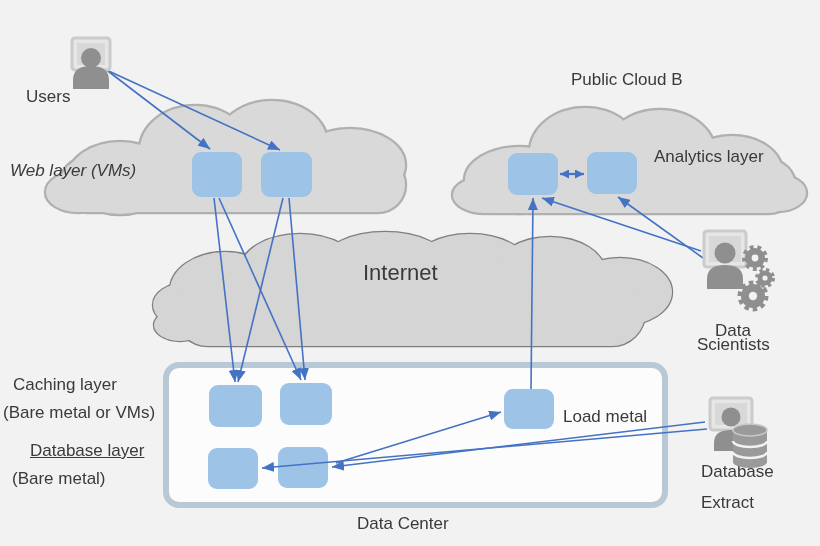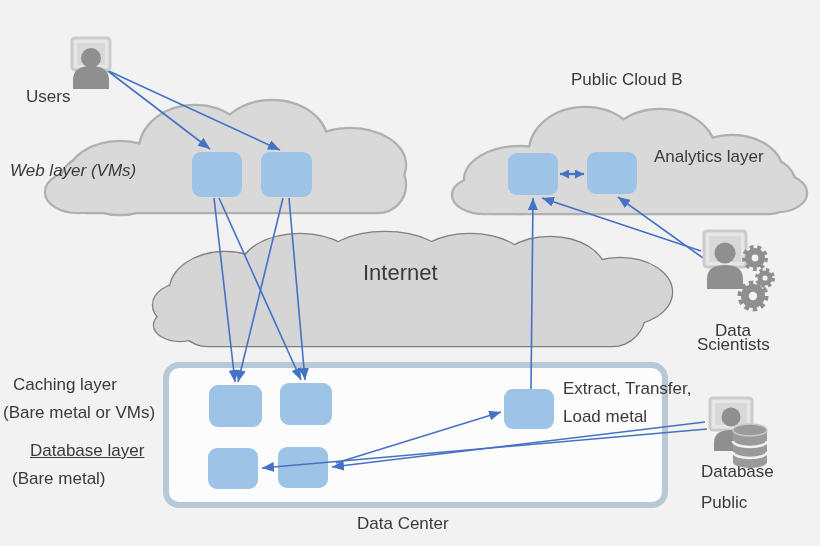--- a/index.html
+++ b/index.html
@@ -90,27 +90,26 @@
 
   <div class="lbl" style="left:26px;top:86px;text-align:center;">Users</div>
   <div class="lbl" style="left:571px;top:69px;">Public Cloud B</div>
   <div class="lbl" style="left:10px;top:160px;font-style:italic;">Web layer (VMs)</div>
   <div class="lbl" style="left:654px;top:146px;">Analytics layer</div>
   <div class="lbl big" style="left:363px;top:259px;">Internet</div>
   <div class="lbl" style="left:13px;top:374px;">Caching layer</div>
   <div class="lbl" style="left:3px;top:402px;">(Bare metal or VMs)</div>
   <div class="lbl" style="left:30px;top:440px;text-decoration:underline;">Database layer</div>
   <div class="lbl" style="left:12px;top:468px;">(Bare metal)</div>
-  <div class="lbl" style="left:563px;top:378px;">Extract, Transfer,</div>
   <div class="lbl" style="left:563px;top:406px;">Load metal</div>
   <div class="lbl" style="left:357px;top:513px;">Data Center</div>
   <div class="lbl" style="left:715px;top:304px;margin-top:16px;">Data</div>
   <div class="lbl" style="left:697px;top:334px;">Scientists</div>
   <div class="lbl" style="left:701px;top:461px;">Database</div>
-  <div class="lbl" style="left:701px;top:492px;">Public</div>
+  <div class="lbl" style="left:701px;top:492px;">Extract</div>
 
   <svg class="icon" style="left:64px;top:36px;" width="52" height="56">
     <rect x="8" y="2" width="38" height="32" rx="3" fill="#e6e6e6" stroke="#cbcbcb" stroke-width="3"></rect>
     <rect x="13" y="7" width="28" height="22" fill="#d8d8d8"></rect>
     <circle cx="27" cy="22" r="10" fill="#8f8f8f"></circle>
     <path d="M9,53 v-9 c0,-11 8,-14 18,-14 c10,0 18,3 18,14 v9 z" fill="#8f8f8f"></path>
   </svg>
 
   <svg class="icon" style="left:698px;top:228px;" width="88" height="94">
     <rect x="6" y="3" width="42" height="36" rx="3" fill="#e6e6e6" stroke="#cbcbcb" stroke-width="3"></rect>

